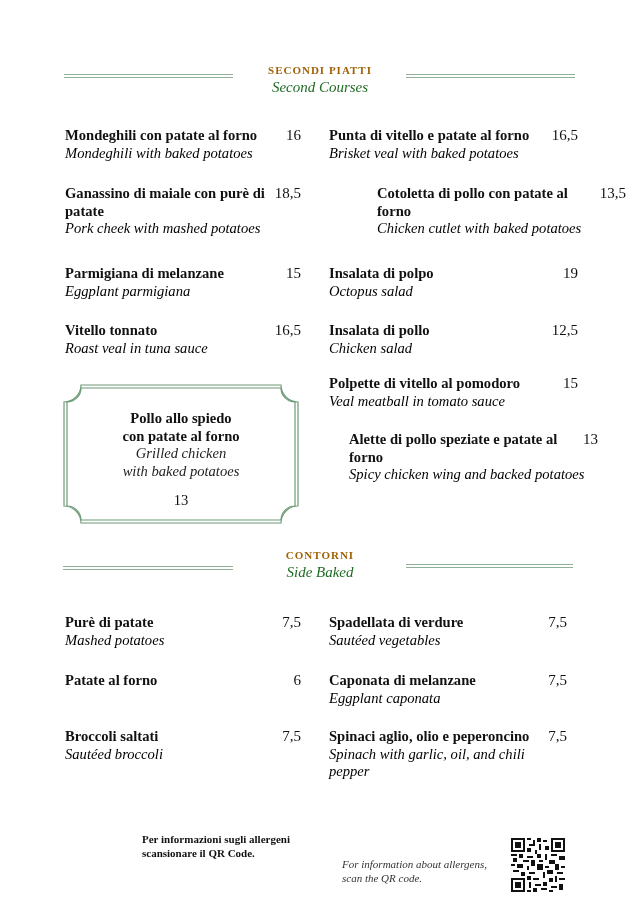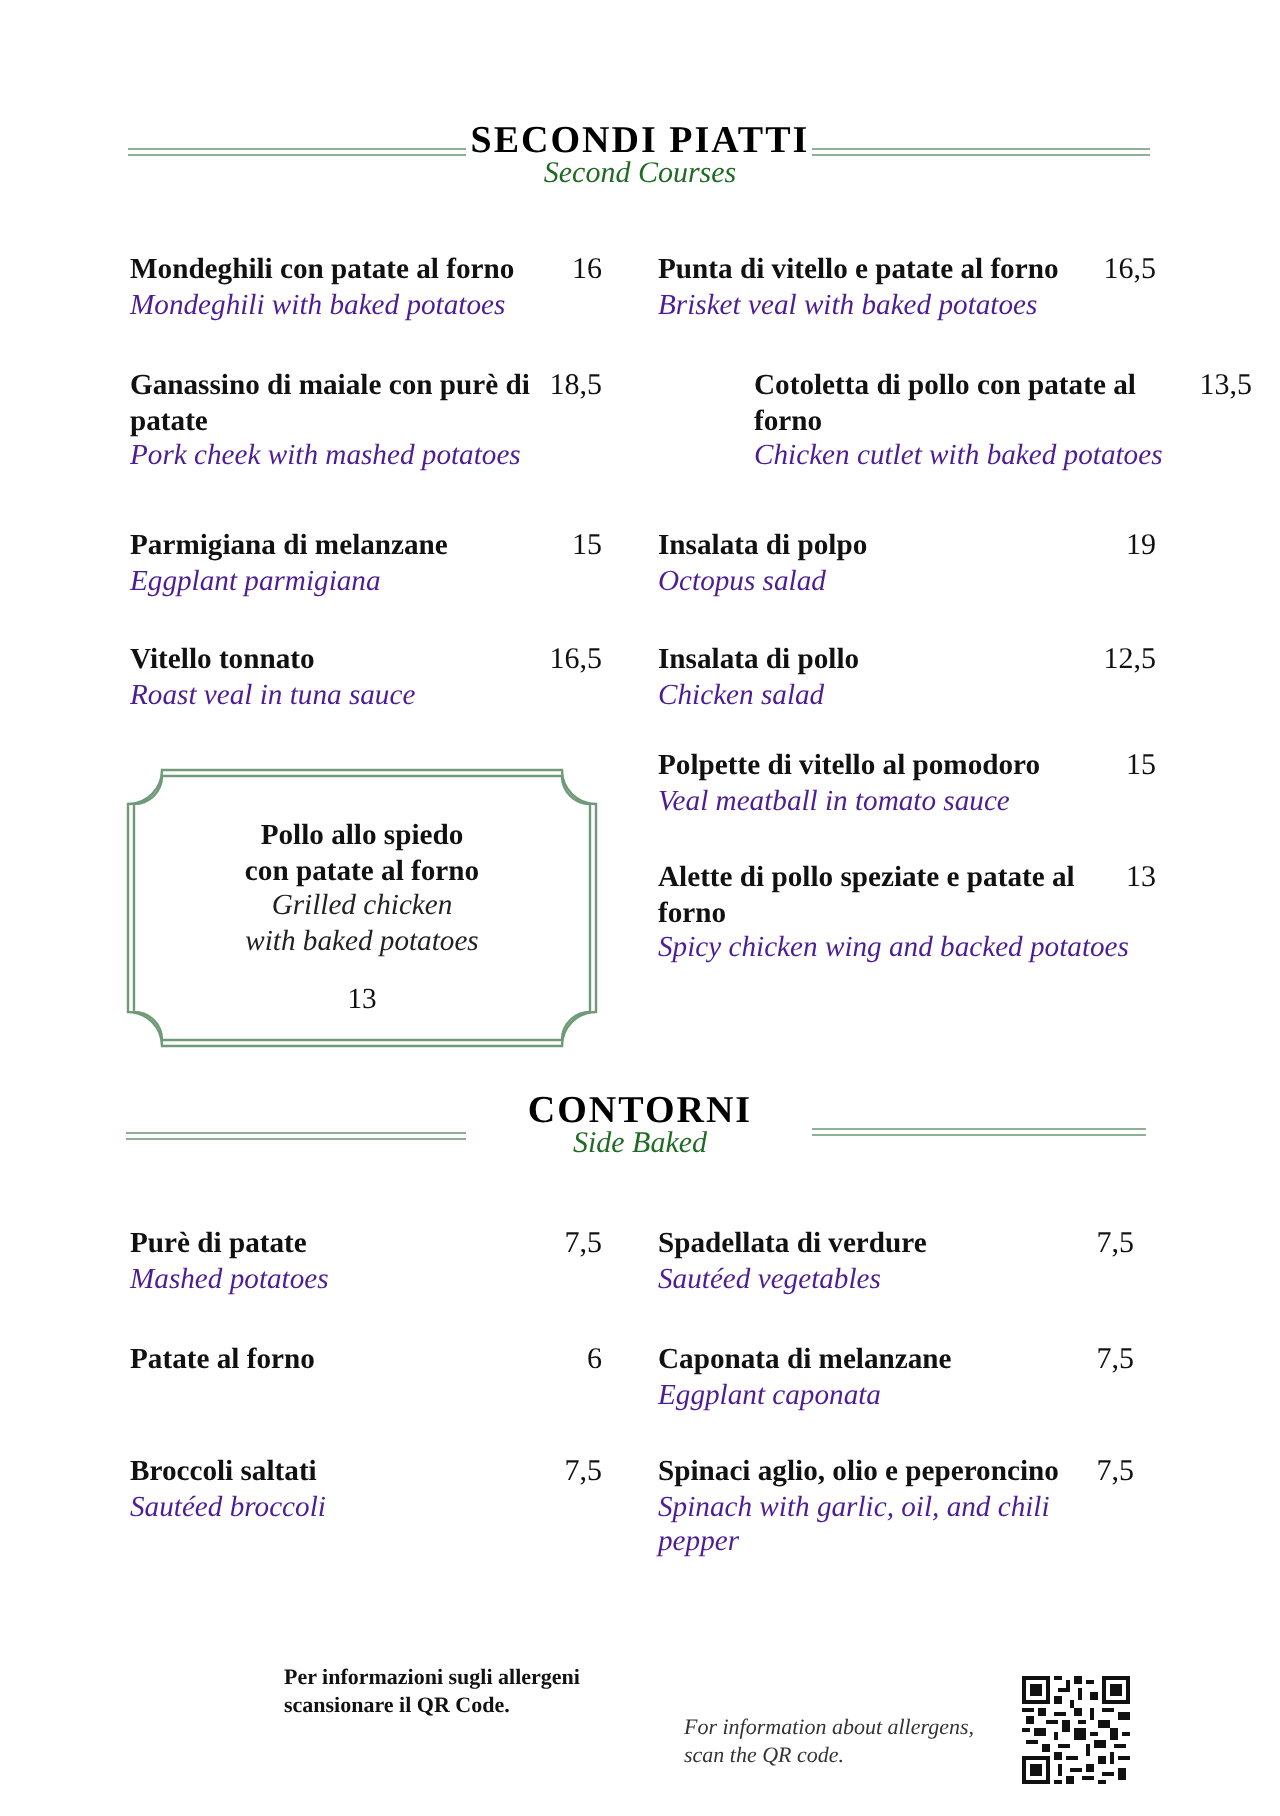--- a/index.html
+++ b/index.html
@@ -11,23 +11,23 @@
       overflow: hidden;
     }
     .section-header {
       position: absolute;
       left: 64px;
       width: 512px;
       text-align: center;
     }
     .section-title {
       font-weight: bold;
-      font-size: 19px;
+      font-size: 11px;
       letter-spacing: 1px;
-      color: #000000;
+      color: #a16207;
       line-height: 17px;
     }
     .section-subtitle {
       font-style: italic;
       font-size: 15px;
       color: #1f6b24;
       line-height: 17px;
     }
     .rule {
       position: absolute;
@@ -42,21 +42,21 @@
     .item .name {
       font-weight: bold;
       font-size: 14.6px;
       line-height: 17.5px;
       padding-right: 30px;
     }
     .item .desc {
       font-style: italic;
       font-size: 14.6px;
       line-height: 17.5px;
-      color: #4c1d95;
+      color: #000000;
     }
     .item .price {
       position: absolute;
       top: 0;
       right: 0;
       font-size: 15px;
       line-height: 17.5px;
     }
     .col-left { left: 65px; width: 236px; }
     .col-right { left: 329px; width: 249px; }
@@ -164,21 +164,21 @@
 <div class="item col-right" style="top:322px;">
   <div class="name">Insalata di pollo</div>
   <div class="desc">Chicken salad</div>
   <div class="price">12,5</div>
 </div>
 <div class="item col-right" style="top:375px;">
   <div class="name">Polpette di vitello al pomodoro</div>
   <div class="desc">Veal meatball in tomato sauce</div>
   <div class="price">15</div>
 </div>
-<div class="item col-right" style="top:431px;">
+<div class="item col-right" style="top:431px;margin-left:20px;">
   <div class="name">Alette di pollo speziate e patate al forno</div>
   <div class="desc">Spicy chicken wing and backed potatoes</div>
   <div class="price">13</div>
 </div>
 
 <div class="rule" style="left:63px; top:566px; width:170px;"></div>
 <div class="rule" style="left:406px; top:564px; width:167px;"></div>
 <div class="section-header" style="top:547px;">
   <div class="section-title">CONTORNI</div>
   <div class="section-subtitle">Side Baked</div>

